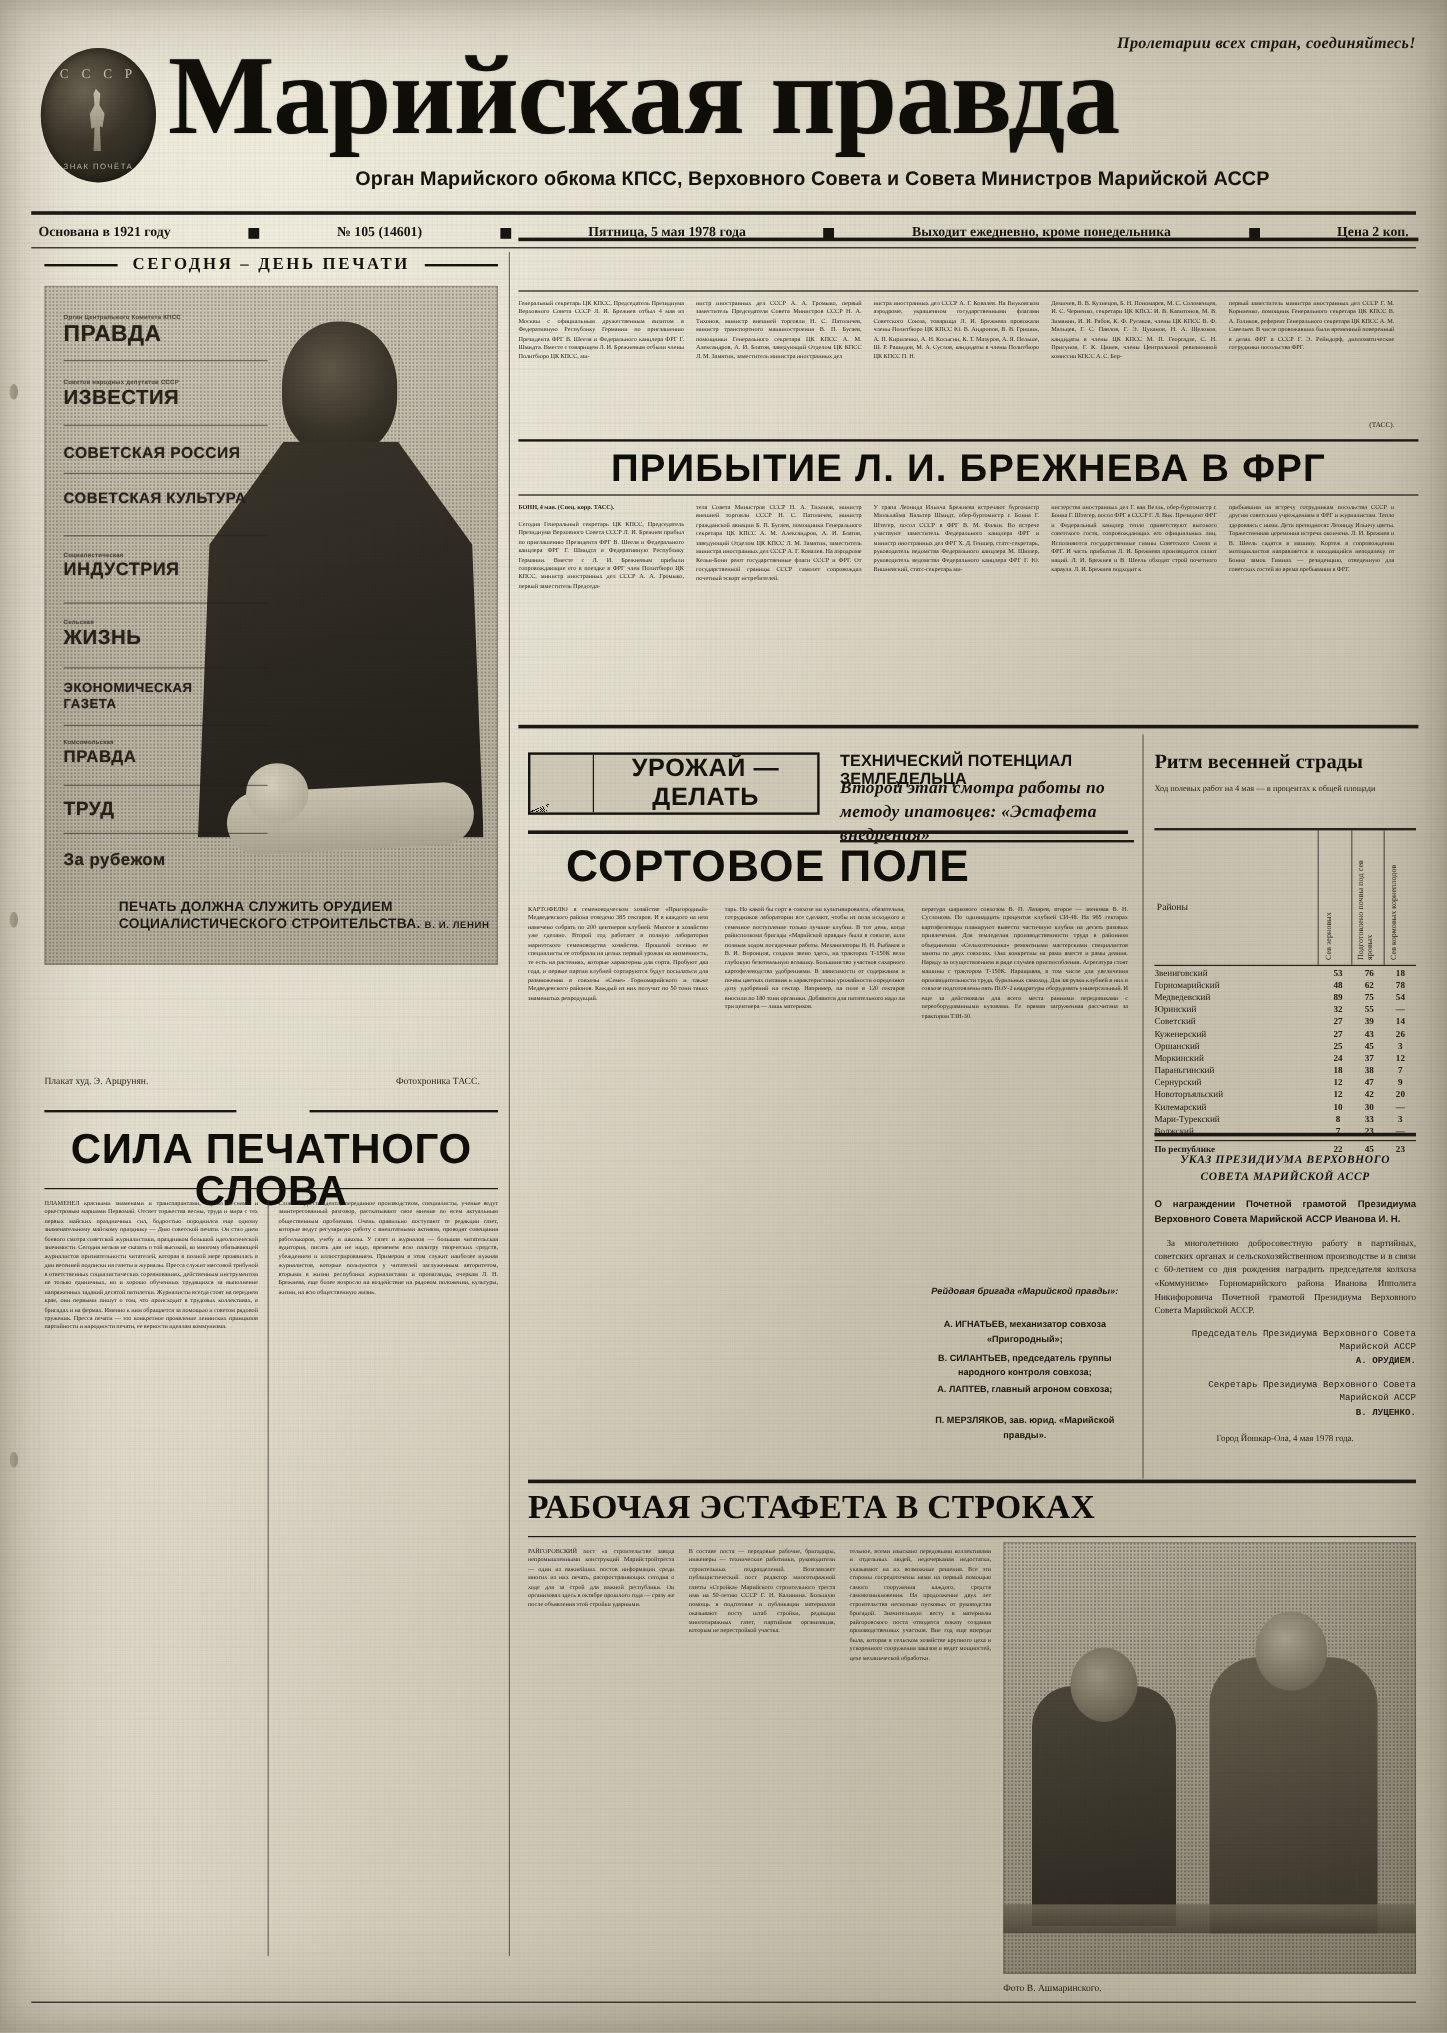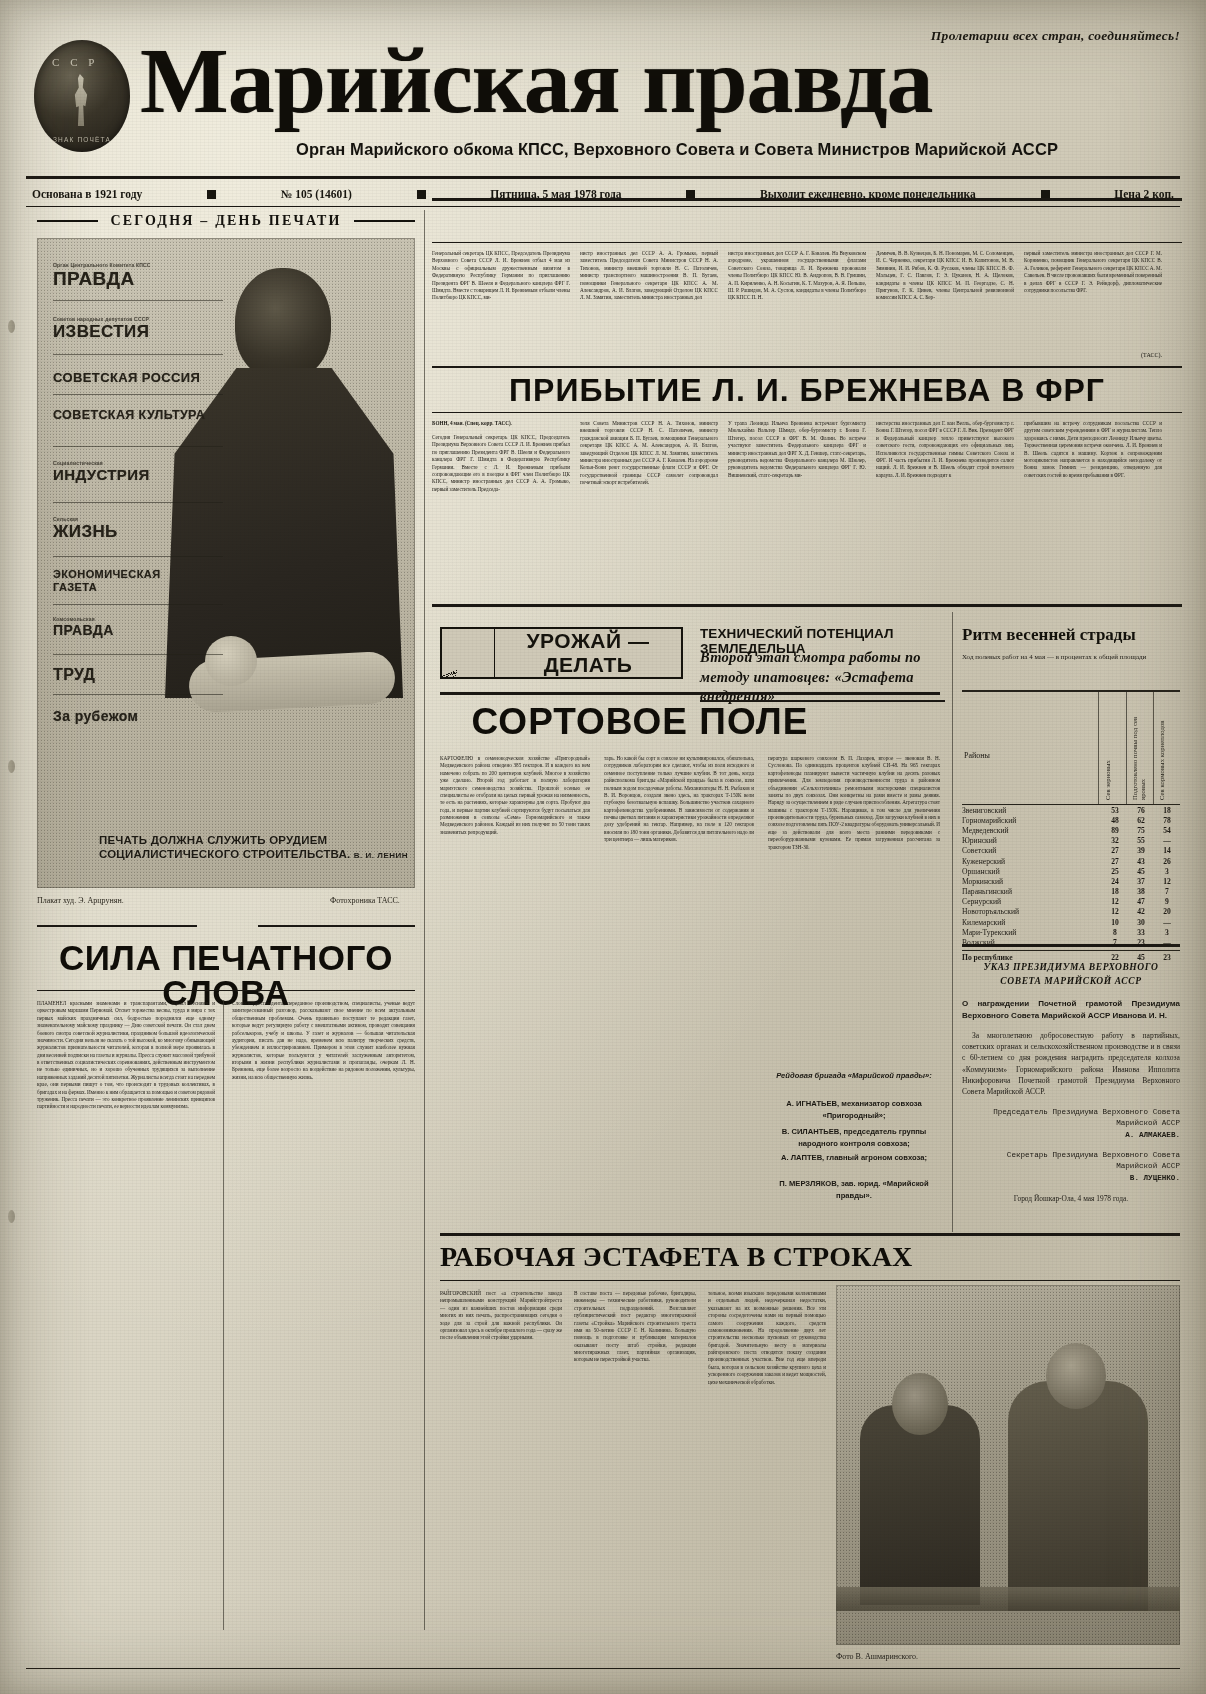--- a/index.html
+++ b/index.html
@@ -60,21 +60,21 @@
   }
   #emblem{
     position:absolute;left:34px;top:18px;width:96px;height:112px;
     border-radius:50%;
     background:
       radial-gradient(circle at 38% 32%, #6b6554 0%, #3b362a 45%, #211e17 100%);
     box-shadow:inset 0 0 10px rgba(0,0,0,.55);
     overflow:hidden;
   }
   #emblem .cccp{
-    position:absolute;left:0;right:0;top:16px;
+    position:absolute;left:0;right:0;top:16px;text-align:center;
     font-family:"Liberation Serif",serif;font-size:11px;letter-spacing:4px;
     color:#e8e3d2;opacity:.82;
   }
   #emblem .fig{
     position:absolute;left:36px;top:34px;width:22px;height:52px;
     background:linear-gradient(180deg,#d6d0bd,#8e8875);
     clip-path:polygon(45% 0,62% 8%,58% 26%,78% 40%,70% 62%,60% 60%,64% 100%,36% 100%,40% 62%,28% 64%,22% 40%,40% 26%,36% 8%);
     opacity:.9;
   }
   #emblem .znak{
@@ -107,21 +107,21 @@
   
   .kicker{
     font-family:"Liberation Serif",serif;font-weight:700;
     font-size:14px;letter-spacing:2.2px;text-align:center;color:#14120d;
   }
   .kicker-wrap{position:absolute;display:flex;align-items:center;gap:8px;}
   .kicker-wrap .ln{flex:1;height:2px;background:#14120d;}
 
   
   #poster{
-    position:absolute;left:37px;top:238px;width:378px;height:650px;
+    position:absolute;left:37px;top:238px;width:378px;height:566px;
     background:linear-gradient(170deg,#cdc8b7 0%,#bfb9a7 40%,#b4ae9b 100%);
     overflow:hidden;box-shadow:inset 0 0 0 1px rgba(40,36,28,.35);
   }
   #poster .dots{
     position:absolute;inset:0;
     background-image:radial-gradient(rgba(35,32,24,.38) .7px, rgba(0,0,0,0) .8px);
     background-size:3px 3px;opacity:.75;
   }
   .mast-item{
     position:absolute;left:16px;
@@ -599,21 +599,21 @@
       </div>
   </div>
 
   <div class="rule rule-thick" style="left:962px;top:944px;width:218px;"></div>
   <div id="ukaz">
     <div class="t">УКАЗ ПРЕЗИДИУМА ВЕРХОВНОГО СОВЕТА МАРИЙСКОЙ АССР</div>
     <div class="sub">О награждении Почетной грамотой Президиума Верховного Совета Марийской АССР Иванова И. Н.</div>
     <div class="bdy">За многолетнюю добросовестную работу в партийных, советских органах и сельскохозяйственном производстве и в связи с 60-летием со дня рождения наградить председателя колхоза «Коммунизм» Горномарийского района Иванова Ипполита Никифоровича Почетной грамотой Президиума Верховного Совета Марийской АССР.</div>
     <div class="sig">
       <span class="role">Председатель Президиума Верховного Совета Марийской АССР</span><br>
-      <b>А. АЛМАКАЕВ.</b>
+      <b>А. ОРУДИЕМ.</b>
     </div>
     <div class="sig">
       <span class="role">Секретарь Президиума Верховного Совета Марийской АССР</span><br>
       <b>В. ЛУЦЕНКО.</b>
     </div>
     <div class="place">Город Йошкар-Ола, 4 мая 1978 года.</div>
   </div>
 
   <div class="rule rule-thick" style="left:440px;top:1233px;width:740px;"></div>
   <div id="h-rab">РАБОЧАЯ ЭСТАФЕТА В СТРОКАХ</div>

